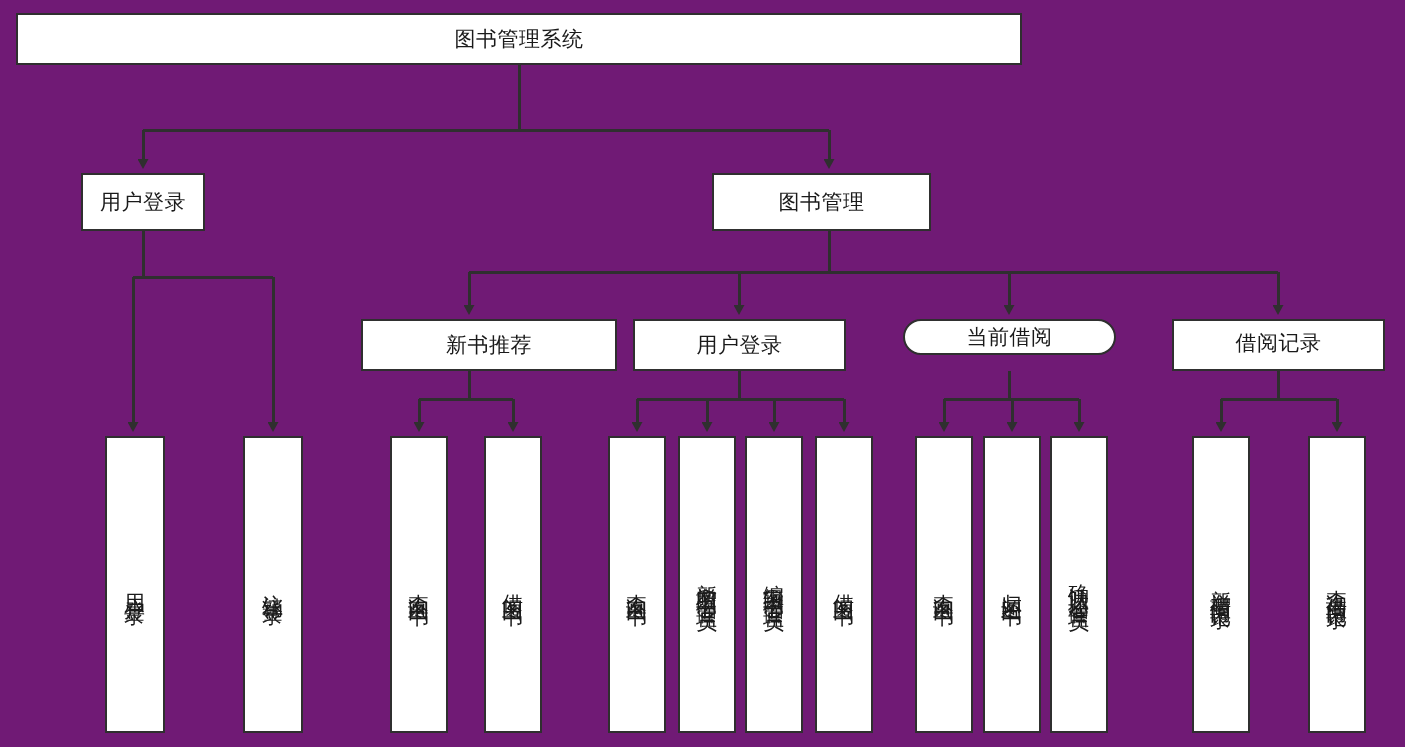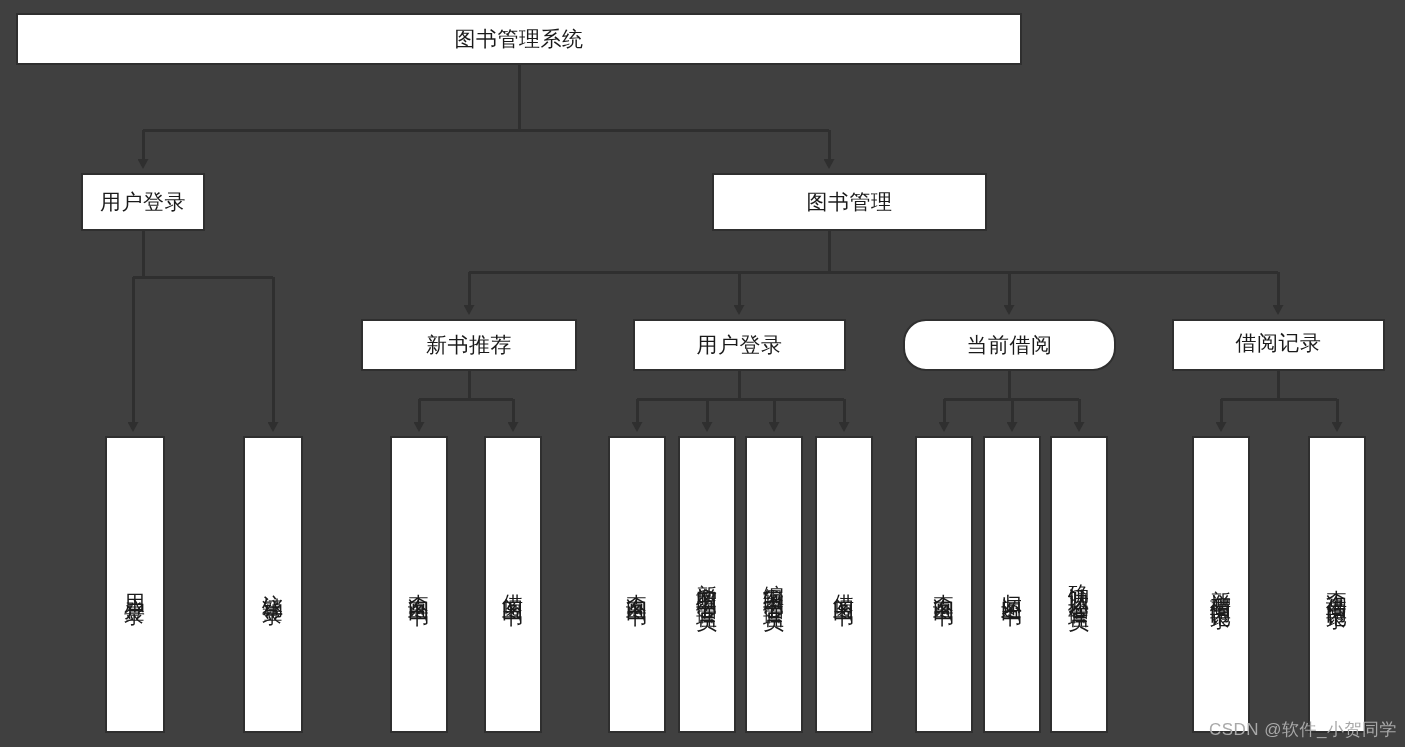--- a/index.html
+++ b/index.html
@@ -7,21 +7,21 @@
     padding: 0;
     background: #ffffff;
   }
   body {
     font-family: "Liberation Sans", "DejaVu Sans", sans-serif;
   }
   #canvas {
     position: relative;
     width: 1405px;
     height: 747px;
-    background: #404040;
+    background: #701a75;
     overflow: hidden;
   }
   #edges {
     position: absolute;
     left: 0;
     top: 0;
     width: 1405px;
     height: 747px;
   }
   .node {
@@ -125,38 +125,38 @@
     </g>
   </svg>
 
   <div class="node horiz" style="left: 16px; top: 13px; width: 1006px; height: 52px;">
     <span>图书管理系统</span>
   </div>
 
   <div class="node horiz" style="left: 81px; top: 173px; width: 124px; height: 58px;">
     <span>用户登录</span>
   </div>
-  <div class="node horiz" style="left: 712px; top: 173px; width: 275px; height: 58px;">
+  <div class="node horiz" style="left: 712px; top: 173px; width: 219px; height: 58px;">
     <span>图书管理</span>
   </div>
 
   <div class="node vert" style="left: 105px; top: 436px; width: 60px; height: 297px;">
     <span class="vlabel">用户登录</span>
   </div>
   <div class="node vert" style="left: 243px; top: 436px; width: 60px; height: 297px;">
     <span class="vlabel">注销登录</span>
   </div>
 
-  <div class="node horiz" style="left: 361px; top: 319px; width: 216px; height: 52px;">
+  <div class="node horiz" style="left: 361px; top: 319px; width: 256px; height: 52px;">
     <span>新书推荐</span>
   </div>
   <div class="node horiz" style="left: 633px; top: 319px; width: 213px; height: 52px;">
     <span>用户登录</span>
   </div>
-  <div class="node horiz" style="left: 903px; top: 319px; width: 213px; height: 52px; border-radius: 23px;">
+  <div class="node horiz" style="left: 903px; top: 319px; width: 213px; height: 36px; border-radius: 23px;">
     <span>当前借阅</span>
   </div>
   <div class="node horiz" style="left: 1172px; top: 319px; width: 213px; height: 52px; font-family: Liberation Mono, monospace;">
     <span>借阅记录</span>
   </div>
 
   <div class="node vert" style="left: 390px; top: 436px; width: 58px; height: 297px;">
     <span class="vlabel">查询图书</span>
   </div>
   <div class="node vert" style="left: 484px; top: 436px; width: 58px; height: 297px;">
@@ -186,14 +186,13 @@
     <span class="vlabel">确认归还（管理员）</span>
   </div>
 
   <div class="node vert" style="left: 1192px; top: 436px; width: 58px; height: 297px;">
     <span class="vlabel">新增借阅记录</span>
   </div>
   <div class="node vert" style="left: 1308px; top: 436px; width: 58px; height: 297px;">
     <span class="vlabel">查询借阅记录</span>
   </div>
 
-  <div id="watermark">CSDN @软件_小贺同学</div>
 </div>
 
 </body></html>

